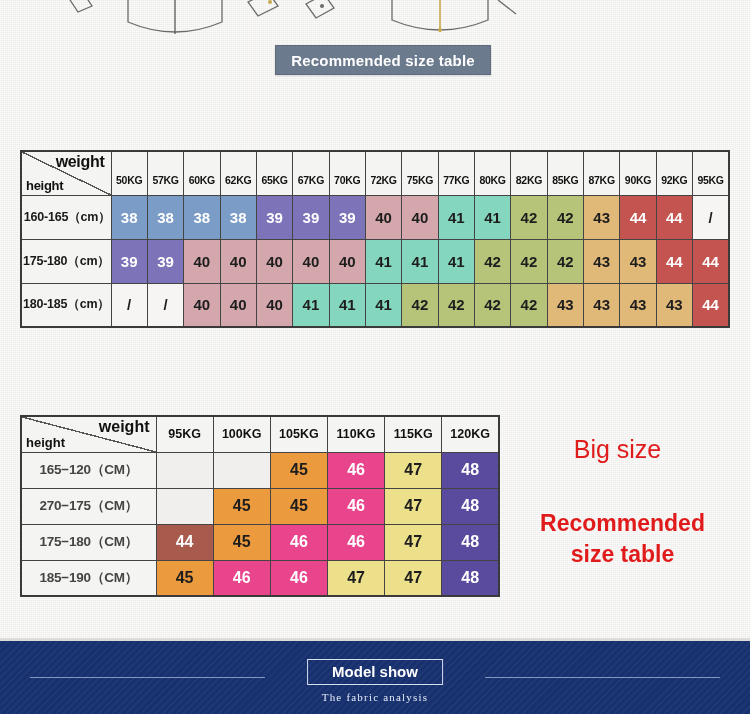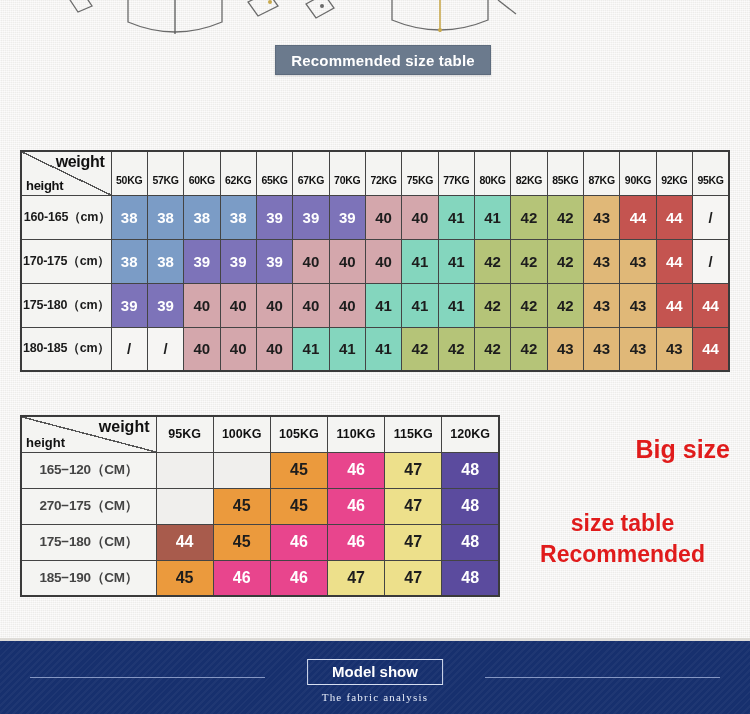--- a/index.html
+++ b/index.html
@@ -95,22 +95,22 @@
   }
   #table2 tbody td { height: 36px; font-size: 16px; }
   #table2 .rowhead {
     background: #f4f4f2; color: #444;
     font-size: 13.5px; letter-spacing: -0.2px;
   }
 
   
   .bigsize {
     position: absolute; left: 505px; top: 435px; width: 225px;
-    text-align: right; color: #e01b1b;
-    font-size: 25px; font-weight: bold;
+    text-align: center; color: #e01b1b;
+    font-size: 25px; font-weight: normal;
   }
   .recsize {
     position: absolute; left: 505px; top: 508px; width: 235px;
     text-align: center; color: #e01b1b;
     font-size: 23px; font-weight: bold; line-height: 1.35;
   }
 
   
   .footer {
     position: absolute; left: 0; bottom: 0; width: 750px; height: 76px;
@@ -209,40 +209,20 @@
           <td style="background: rgb(132, 214, 190); color: rgb(29, 29, 29);">41</td>
           <td style="background: rgb(132, 214, 190); color: rgb(29, 29, 29);">41</td>
           <td style="background: rgb(181, 196, 120); color: rgb(29, 29, 29);">42</td>
           <td style="background: rgb(181, 196, 120); color: rgb(29, 29, 29);">42</td>
           <td style="background: rgb(224, 184, 120); color: rgb(29, 29, 29);">43</td>
           <td style="background: rgb(196, 84, 80); color: rgb(255, 255, 255);">44</td>
           <td style="background: rgb(196, 84, 80); color: rgb(255, 255, 255);">44</td>
           <td style="background: rgb(246, 245, 243); color: rgb(29, 29, 29);">/</td>
         </tr>
         <tr>
-          <td class="rowhead" style="width: 90px;">170-175（cm）</td>
-          <td style="background: rgb(123, 156, 198); color: rgb(255, 255, 255);">38</td>
-          <td style="background: rgb(123, 156, 198); color: rgb(255, 255, 255);">38</td>
-          <td style="background: rgb(125, 115, 185); color: rgb(255, 255, 255);">39</td>
-          <td style="background: rgb(125, 115, 185); color: rgb(255, 255, 255);">39</td>
-          <td style="background: rgb(125, 115, 185); color: rgb(255, 255, 255);">39</td>
-          <td style="background: rgb(212, 167, 172); color: rgb(29, 29, 29);">40</td>
-          <td style="background: rgb(212, 167, 172); color: rgb(29, 29, 29);">40</td>
-          <td style="background: rgb(212, 167, 172); color: rgb(29, 29, 29);">40</td>
-          <td style="background: rgb(132, 214, 190); color: rgb(29, 29, 29);">41</td>
-          <td style="background: rgb(132, 214, 190); color: rgb(29, 29, 29);">41</td>
-          <td style="background: rgb(181, 196, 120); color: rgb(29, 29, 29);">42</td>
-          <td style="background: rgb(181, 196, 120); color: rgb(29, 29, 29);">42</td>
-          <td style="background: rgb(181, 196, 120); color: rgb(29, 29, 29);">42</td>
-          <td style="background: rgb(224, 184, 120); color: rgb(29, 29, 29);">43</td>
-          <td style="background: rgb(224, 184, 120); color: rgb(29, 29, 29);">43</td>
-          <td style="background: rgb(196, 84, 80); color: rgb(255, 255, 255);">44</td>
-          <td style="background: rgb(246, 245, 243); color: rgb(29, 29, 29);">/</td>
-        </tr>
-        <tr>
           <td class="rowhead" style="width: 90px;">175-180（cm）</td>
           <td style="background: rgb(125, 115, 185); color: rgb(255, 255, 255);">39</td>
           <td style="background: rgb(125, 115, 185); color: rgb(255, 255, 255);">39</td>
           <td style="background: rgb(212, 167, 172); color: rgb(29, 29, 29);">40</td>
           <td style="background: rgb(212, 167, 172); color: rgb(29, 29, 29);">40</td>
           <td style="background: rgb(212, 167, 172); color: rgb(29, 29, 29);">40</td>
           <td style="background: rgb(212, 167, 172); color: rgb(29, 29, 29);">40</td>
           <td style="background: rgb(212, 167, 172); color: rgb(29, 29, 29);">40</td>
           <td style="background: rgb(132, 214, 190); color: rgb(29, 29, 29);">41</td>
           <td style="background: rgb(132, 214, 190); color: rgb(29, 29, 29);">41</td>
@@ -330,22 +310,22 @@
           <td style="background: rgb(232, 69, 141); color: rgb(255, 255, 255);">46</td>
           <td style="background: rgb(237, 224, 139); color: rgb(29, 29, 29);">47</td>
           <td style="background: rgb(237, 224, 139); color: rgb(29, 29, 29);">47</td>
           <td style="background: rgb(91, 75, 158); color: rgb(255, 255, 255);">48</td>
         </tr>
       </tbody>
   </table>
 
   <div class="bigsize">Big size</div>
   <div class="recsize">
+    <div>Recommended</div>
     <div>size    table</div>
-    <div>Recommended</div>
   </div>
 
   <div class="footer">
     <div class="rule left"></div>
     <div class="rule right"></div>
     <div class="modelbox">
       <span>Model show</span>
     </div>
     <div class="fabric">The fabric analysis</div>
   </div>

